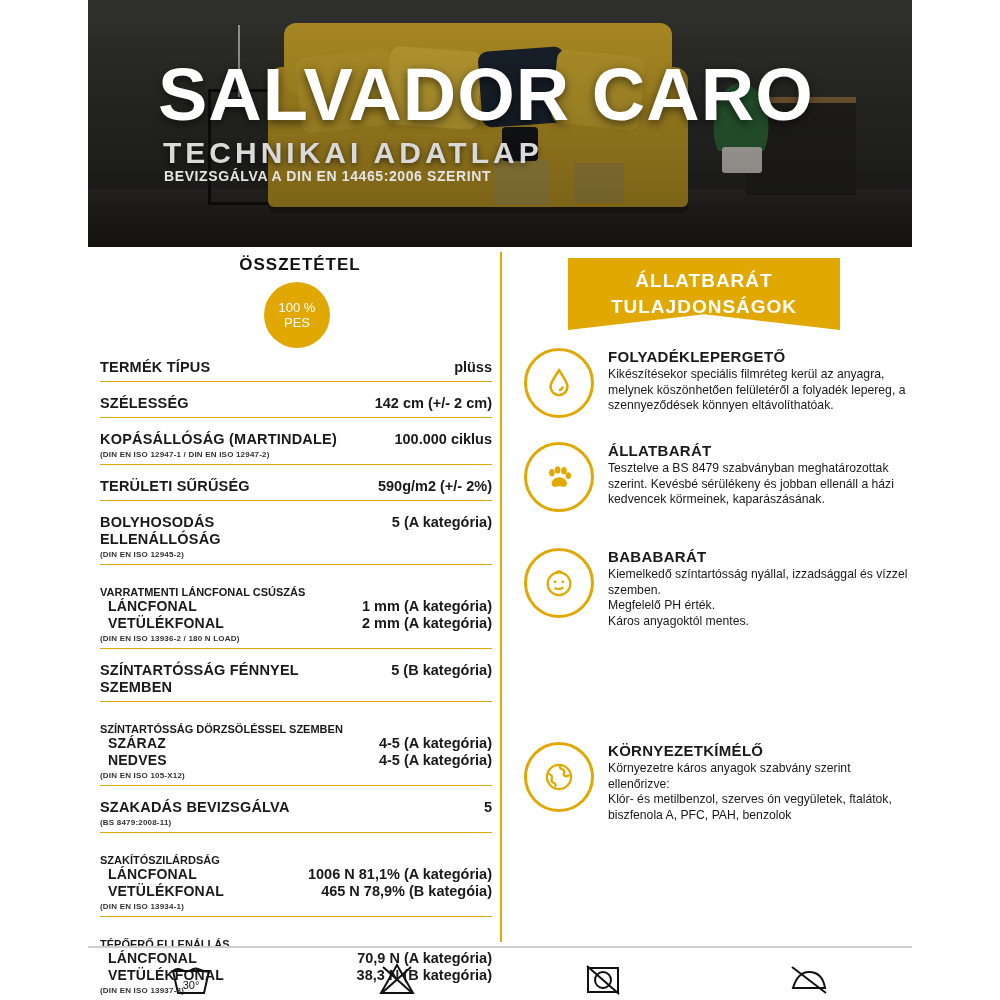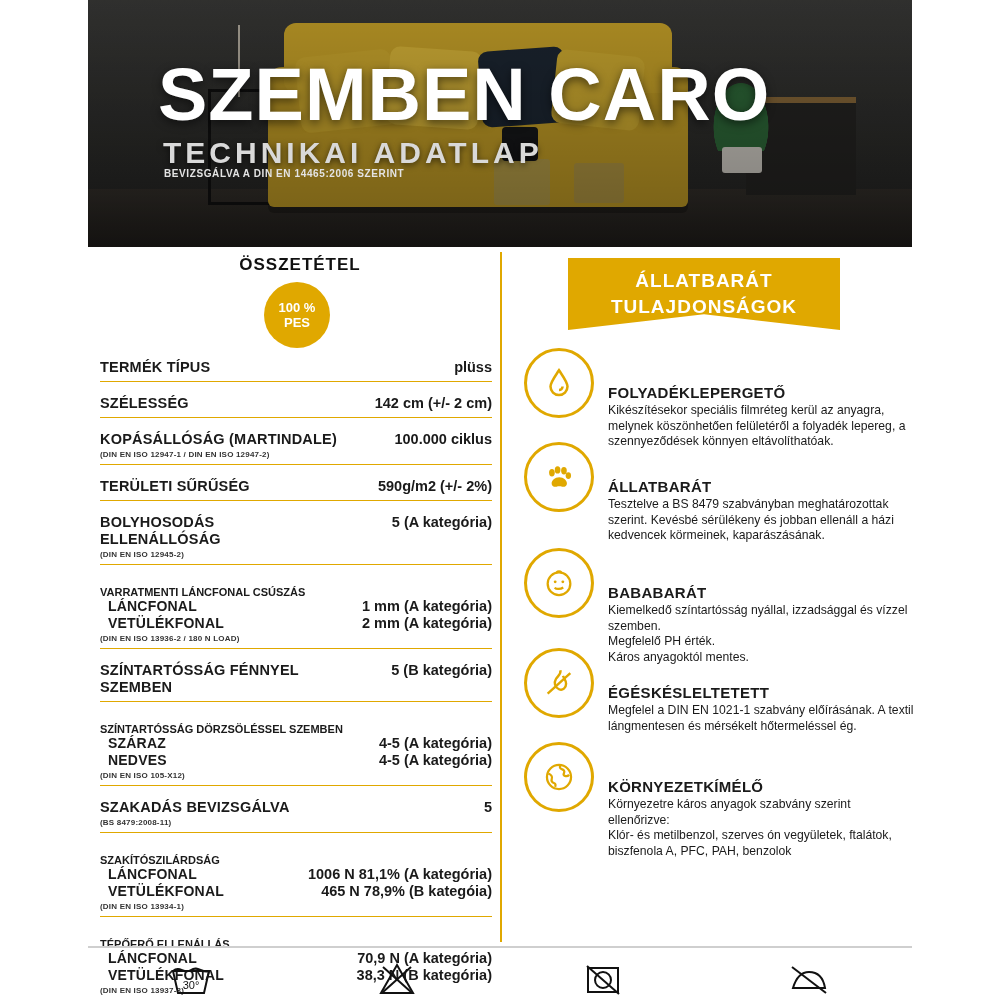--- a/index.html
+++ b/index.html
@@ -50,35 +50,35 @@
     letter-spacing:1px;text-shadow:0 3px 10px rgba(0,0,0,.55);
     white-space:nowrap;
   }
   .hero-sub{
     position:absolute;left:163px;top:136px;
     font-size:30px;letter-spacing:4px;color:#d9d9d9;font-weight:bold;
     text-shadow:0 2px 6px rgba(0,0,0,.6);
   }
   .hero-note{
     position:absolute;left:164px;top:168px;
-    font-size:10px;letter-spacing:.6px;color:#e4e4e4;font-weight:bold;
+    font-size:14px;letter-spacing:.6px;color:#e4e4e4;font-weight:bold;
   }
 
   
   .vline{position:absolute;left:500px;top:252px;width:2px;height:690px;background:#e0a800;}
   .bottom-rule{position:absolute;left:88px;top:946px;width:824px;height:2px;background:#cfcfcf;}
 
   
   .osszetetel{
     position:absolute;left:180px;top:255px;width:240px;text-align:center;
     font-size:17px;font-weight:bold;letter-spacing:1px;color:#111;
   }
   .pes-badge{
     position:absolute;left:264px;top:282px;width:66px;height:66px;border-radius:50%;
-    background:#e0a800;color:#fff;font-weight:bold;font-size:13px;line-height:15px;
+    background:#e0a800;color:#fff;font-weight:normal;font-size:13px;line-height:15px;
     display:flex;flex-direction:column;align-items:center;justify-content:center;
   }
   .spec-table{position:absolute;left:100px;top:352px;width:392px;}
   .row{position:relative;padding:7px 0 6px 0;}
   .row .rowline{display:flex;justify-content:space-between;align-items:flex-start;gap:19px;}
   .lbl{font-size:14.5px;font-weight:bold;letter-spacing:.2px;line-height:17px;}
   .val{font-size:14.5px;font-weight:bold;text-align:right;white-space:nowrap;line-height:17px;}
   .std{font-size:8px;font-weight:bold;color:#333;letter-spacing:.2px;margin-top:2px;}
   .sep{height:1px;background:#e0a800;margin-top:5px;}
   .subrow{display:flex;justify-content:space-between;margin-left:8px;gap:35px;}
@@ -93,21 +93,21 @@
     clip-path:polygon(0 0,100% 0,100% 100%,50% 78%,0 100%);
     text-align:center;
   }
   .feat{position:absolute;left:524px;width:390px;display:flex;gap:14px;}
   .fic{
     width:64px;height:64px;flex:0 0 64px;border-radius:50%;
     border:3px solid #e0a800;display:flex;align-items:center;justify-content:center;
     color:#e0a800;
   }
   .ftxt{flex:1;}
-  .ftitle{font-size:15px;font-weight:bold;letter-spacing:.3px;margin-bottom:2px;margin-top:36px;}
+  .ftitle{font-size:15px;font-weight:bold;letter-spacing:.3px;margin-bottom:2px;}
   .fbody{font-size:12.2px;line-height:15.5px;color:#1a1a1a;}
 
   
   .care{position:absolute;top:958px;left:88px;width:824px;height:42px;display:flex;}
   .care-cell{flex:1;display:flex;align-items:center;justify-content:center;}
   .care-cell svg{display:block;}
 </style>
 </head>
 <body>
 
@@ -124,21 +124,21 @@
     <div class="cush c2"></div>
     <div class="cush c3"></div>
     <div class="cush c4"></div>
     <div class="plant"></div>
     <div class="plantpot"></div>
     <div class="stool-a"></div>
     <div class="stool-b"></div>
     <div class="vase"></div>
     <div class="hero-shade"></div>
   </div>
-  <div class="hero-title">SZEMBEN CARO</div>
+  <div class="hero-title">SALVADOR CARO</div>
   <div class="hero-sub">TECHNIKAI ADATLAP</div>
   <div class="hero-note">BEVIZSGÁLVA A DIN EN 14465:2006 SZERINT</div>
 
   <div class="vline"></div>
 
   <div class="osszetetel">ÖSSZETÉTEL</div>
   <div class="pes-badge">
     <span>100 %</span>
     <span>PES</span>
   </div>
@@ -308,32 +308,20 @@
       </svg>
     </div>
     <div class="ftxt">
       <div class="ftitle">BABABARÁT</div>
       <div class="fbody" style="white-space:pre-line">Kiemelkedő színtartósság nyállal, izzadsággal és vízzel szemben.
 Megfelelő PH érték.
 Káros anyagoktól mentes.</div>
     </div>
   </div>
 
-  <div class="feat" style="top:648px">
-    <div class="fic">
-      <svg width="34" height="34" viewBox="0 0 24 24" fill="none" stroke="#e0a800" stroke-width="1.7">
-        <path d="M13 3c.6 3-2 4-3.2 6.2C8.3 11.7 9 15 12 16.4c2.6 1.2 5-1 5-3.8 0-2.6-1.6-4-2.2-5.6"></path>
-        <line x1="4" y1="19.5" x2="20" y2="5"></line>
-      </svg>
-    </div>
-    <div class="ftxt">
-      <div class="ftitle">ÉGÉSKÉSLELTETETT</div>
-      <div class="fbody" style="white-space:pre-line">Megfelel a DIN EN 1021-1 szabvány előírásának. A textil lángmentesen és mérsékelt hőtermeléssel ég.</div>
-    </div>
-  </div>
 
   <div class="feat" style="top:742px">
     <div class="fic">
       <svg width="34" height="34" viewBox="0 0 24 24" fill="none" stroke="#e0a800" stroke-width="1.6">
         <circle cx="12" cy="12" r="8.5"></circle>
         <path d="M4.5 9.5c2 .8 3 2.3 2.4 3.8-.5 1.4.4 2.6 1.8 3.1.9.3 1 1.4.6 2.5"></path>
         <path d="M13 3.8c-.8 1.2-.3 2.3.9 2.6 1.5.4 2.3 1.7 1.6 2.8-.7 1.1 0 2 1.2 2.2 1 .2 1.8-.2 2.4-1"></path>
       </svg>
     </div>
     <div class="ftxt">

